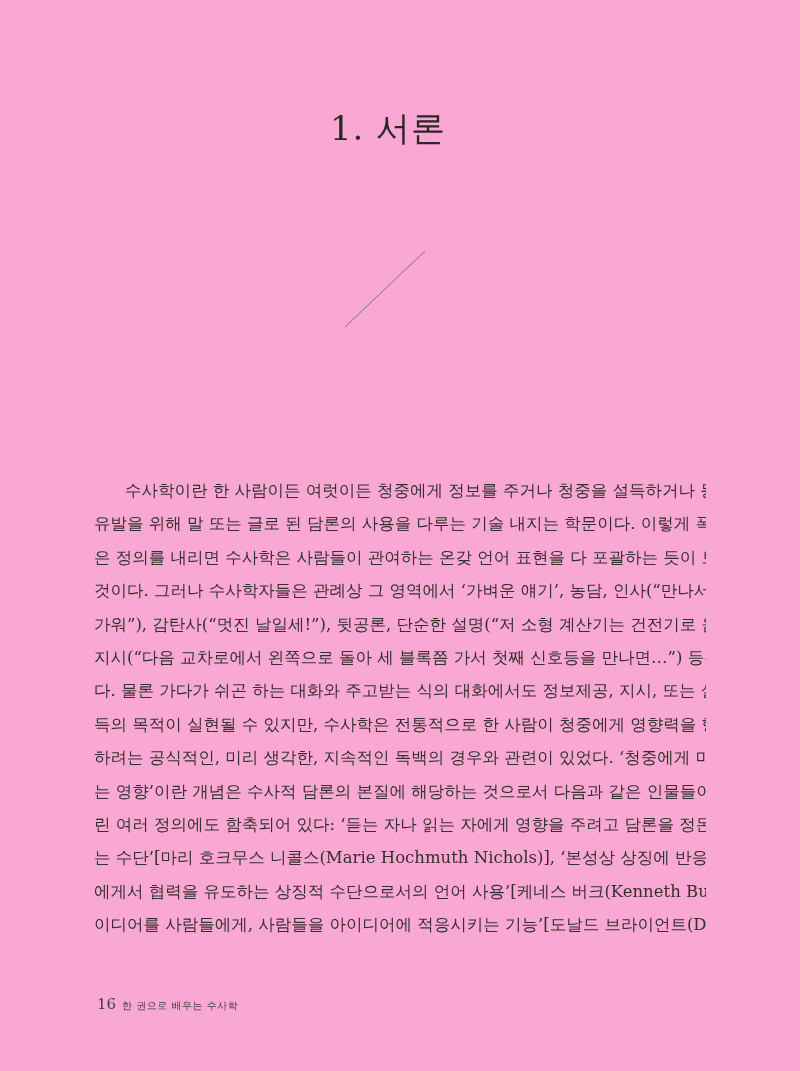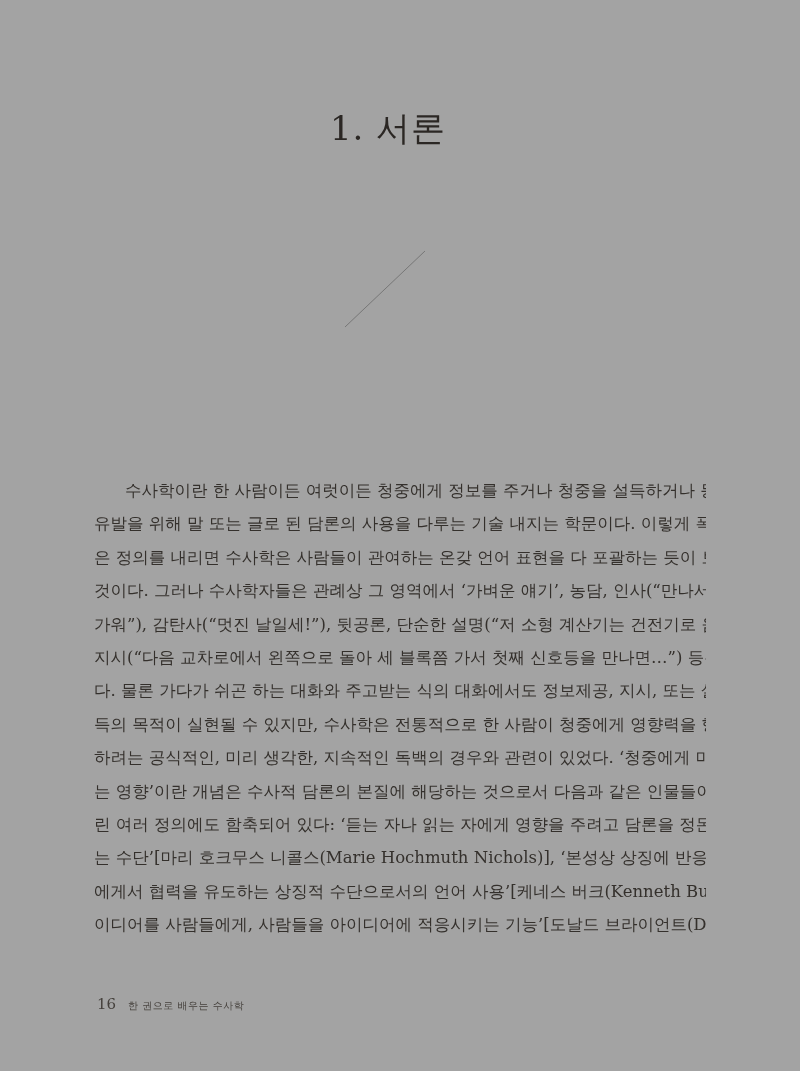--- a/index.html
+++ b/index.html
@@ -4,21 +4,21 @@
 <style>
   html, body {
     margin: 0;
     padding: 0;
     background: #ffffff;
   }
   .page {
     position: relative;
     width: 800px;
     height: 1071px;
-    background: #a3a3a3;
+    background: #f9a8d4;
     overflow: hidden;
     font-family: "DejaVu Serif", serif;
   }
   .chapter-title {
     position: absolute;
     top: 83px;
     left: -12px;
     width: 800px;
     text-align: center;
     font-size: 34px;
@@ -52,21 +52,21 @@
   }
   .line.indent {
     text-indent: 31px;
   }
   .footer {
     position: absolute;
     left: 97px;
     top: 995px;
     display: flex;
     align-items: baseline;
-    gap: 12px;
+    gap: 6px;
     color: #45403c;
   }
   .footer .page-number {
     font-size: 15px;
   }
   .footer .running-title {
     font-size: 10px;
     letter-spacing: 0.5px;
   }
 </style>

